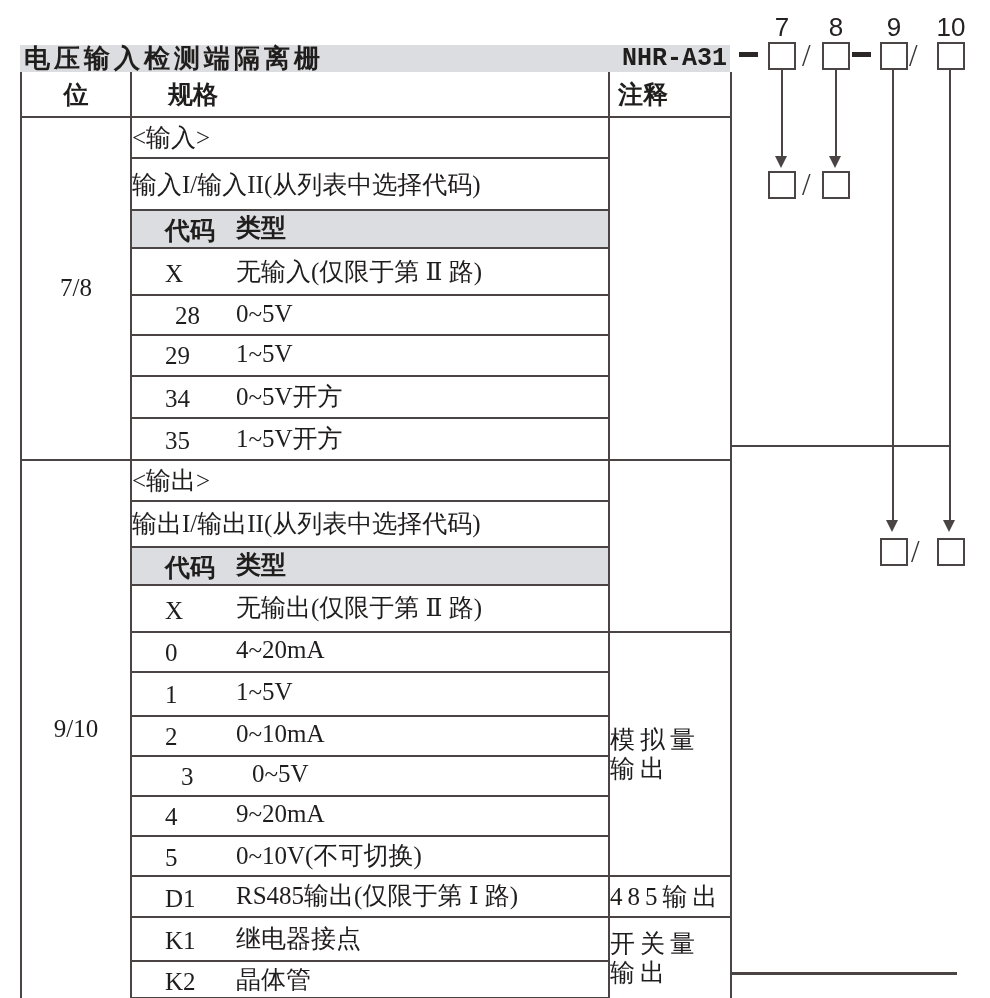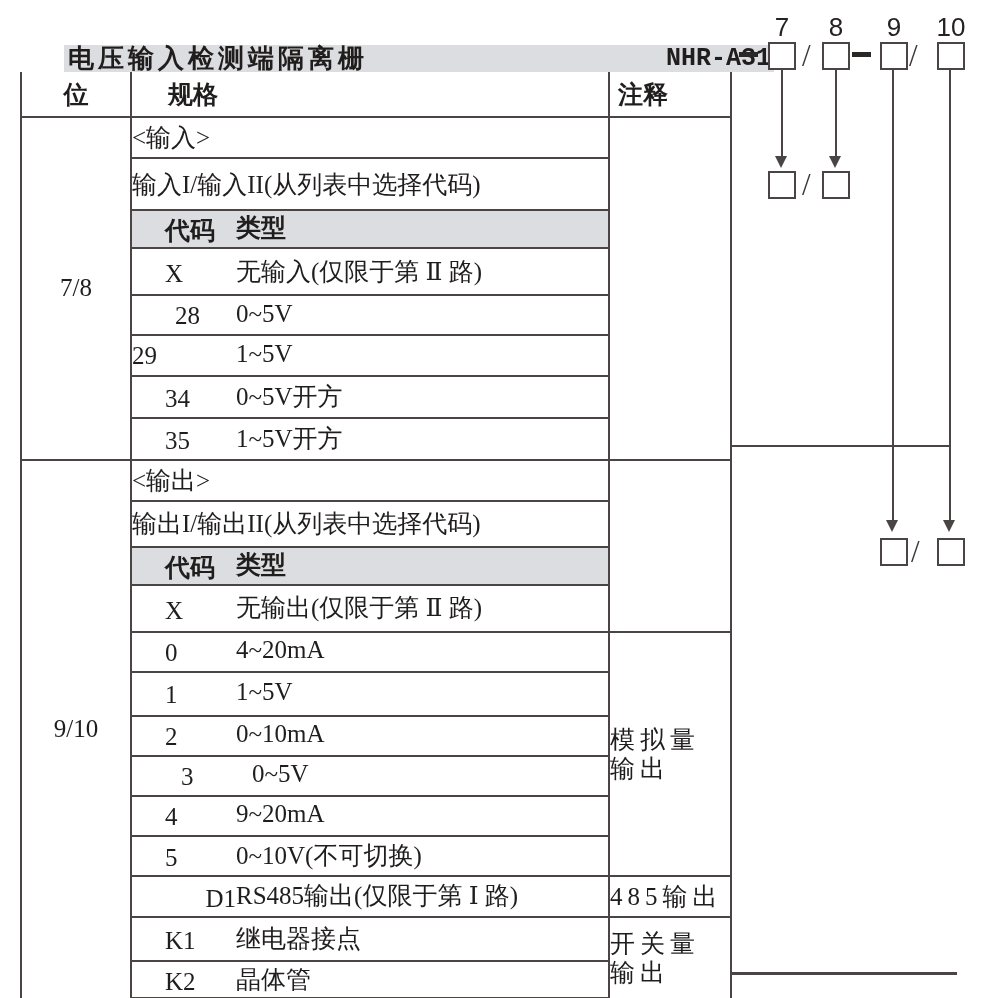--- a/index.html
+++ b/index.html
@@ -8,21 +8,21 @@
     --gray:#dcdde0;
   }
   html,body{margin:0;padding:0;background:#ffffff;}
   #stage{
     position:relative;width:990px;height:998px;background:#ffffff;overflow:hidden;
     font-family:"Liberation Serif","DejaVu Serif",serif;color:var(--text);
   }
   
   .title-bar{
     position:absolute;left:20px;top:45px;width:710px;height:27px;
-    background:var(--gray);display:flex;justify-content:space-between;align-items:center;margin-left:44px;
+    background:var(--gray);display:flex;justify-content:space-between;align-items:center;
   }
   .title-bar .title{
     font-size:26px;font-weight:bold;letter-spacing:4px;line-height:27px;
     padding-left:4px;white-space:nowrap;
   }
   .title-bar .model{
     font-size:25px;font-weight:600;line-height:27px;padding-right:3px;white-space:nowrap;
     font-family:Liberation Mono, monospace;
   }
   
@@ -106,21 +106,21 @@
         <tr style="height: 27px;">
           <td class="speccell codehdr" style="padding-left: 0px;"><span class="codecol" style="padding-left: 33px;">代码</span><span>类型</span></td>
         </tr>
         <tr style="height: 47px;">
           <td class="speccell no-bt" style="padding-left: 0px;"><span class="codecol" style="padding-left: 33px;">X</span><span>无输入(仅限于第 Ⅱ 路)</span></td>
         </tr>
         <tr style="height: 40px;">
           <td class="speccell" style="padding-left: 0px;"><span class="codecol" style="padding-left: 43px;">28</span><span>0~5V</span></td>
         </tr>
         <tr style="height: 41px;">
-          <td class="speccell" style="padding-left: 0px;"><span class="codecol" style="">29</span><span>1~5V</span></td>
+          <td class="speccell" style="padding-left: 0px;"><span class="codecol" style="padding-left: 33px;">29</span><span>1~5V</span></td>
         </tr>
         <tr style="height: 42px;">
           <td class="speccell" style="padding-left: 0px;"><span class="codecol" style="padding-left: 33px;">34</span><span>0~5V开方</span></td>
         </tr>
         <tr style="height: 42px;">
           <td class="speccell" style="padding-left: 0px;"><span class="codecol" style="padding-left: 33px;">35</span><span>1~5V开方</span></td>
         </tr>
         <tr style="height: 41px;">
           <td class="poscell" rowspan="13">9/10</td>
           <td class="speccell">&lt;输出&gt;</td>
@@ -149,21 +149,21 @@
         <tr style="height: 40px;">
           <td class="speccell" style="padding-left: 16px;"><span class="codecol" style="padding-left: 33px;">3</span><span>0~5V</span></td>
         </tr>
         <tr style="height: 40px;">
           <td class="speccell" style="padding-left: 0px;"><span class="codecol" style="padding-left: 33px;">4</span><span>9~20mA</span></td>
         </tr>
         <tr style="height: 40px;">
           <td class="speccell" style="padding-left: 0px;"><span class="codecol" style="padding-left: 33px;">5</span><span>0~10V(不可切换)</span></td>
         </tr>
         <tr style="height: 41px;">
-          <td class="speccell" style="padding-left: 0px;"><span class="codecol" style="padding-left: 33px; text-align: right;">D1</span><span>RS485输出(仅限于第 Ⅰ 路)</span></td>
+          <td class="speccell" style="padding-left: 0px;"><span class="codecol" style="padding-left: 33px;">D1</span><span>RS485输出(仅限于第 Ⅰ 路)</span></td>
           <td class="notecell" rowspan="1">485输出</td>
         </tr>
         <tr style="height: 44px;">
           <td class="speccell" style="padding-left: 0px;"><span class="codecol" style="padding-left: 33px;">K1</span><span>继电器接点</span></td>
           <td class="notecell" rowspan="2">开关量
 输出</td>
         </tr>
         <tr class="lastrow" style="height: 38px;">
           <td class="speccell" style="padding-left: 0px;"><span class="codecol" style="padding-left: 33px;">K2</span><span>晶体管</span></td>
         </tr>

